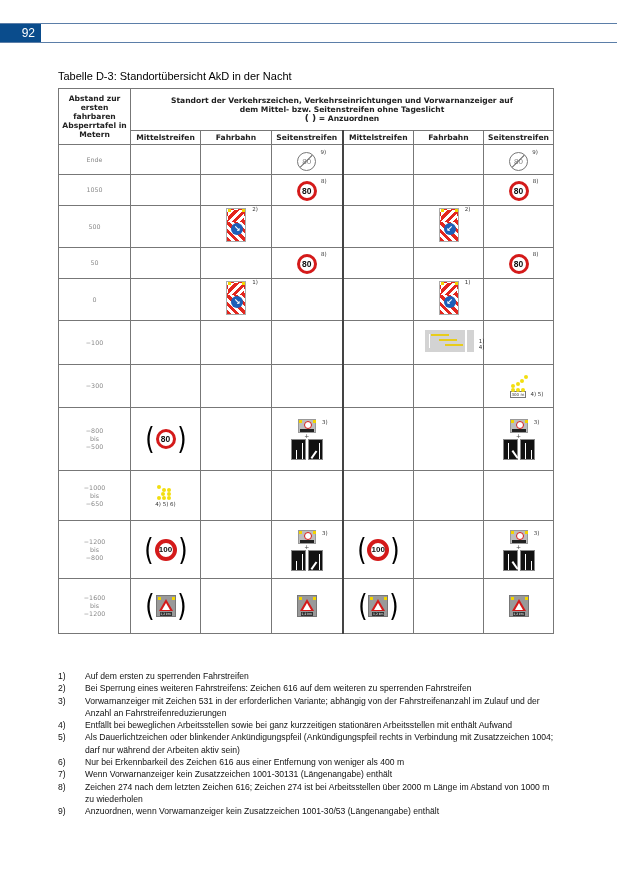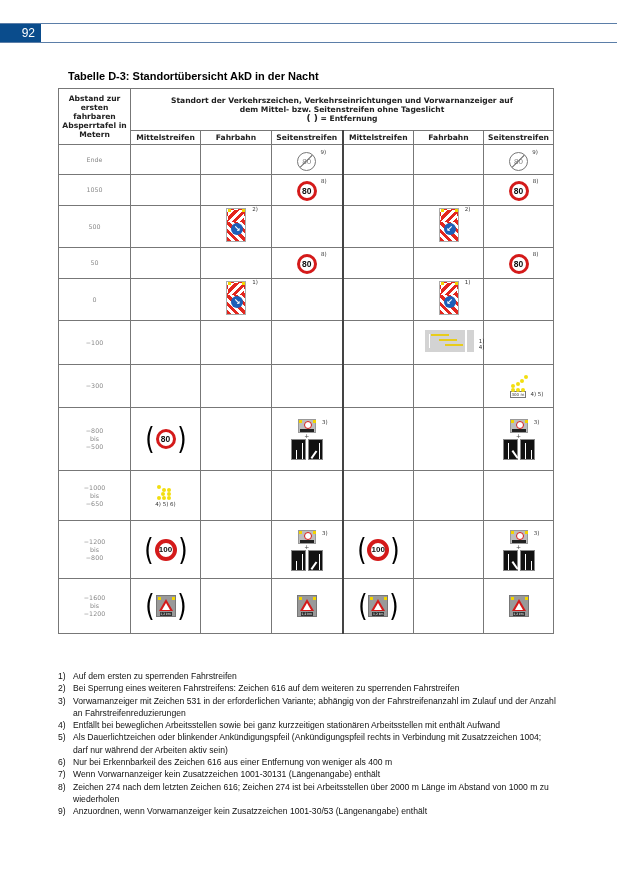--- a/index.html
+++ b/index.html
@@ -3,21 +3,21 @@
 <meta charset="utf-8">
 <style>
   * { box-sizing: border-box; margin: 0; padding: 0; }
   html, body { width: 617px; height: 874px; background: #ffffff; overflow: hidden; }
   body { font-family: "Liberation Sans", sans-serif; color: #000; position: relative; }
 
   .header-bar { position: absolute; left: 0; top: 23px; width: 617px; height: 20px; border-top: 1px solid #5b7ea8; border-bottom: 1px solid #5b7ea8; }
   .page-num { position: absolute; left: 0; top: 0; width: 41px; height: 18px; background: #0a4c8c; color: #fff; font-size: 12px; text-align: right; padding-right: 6px; line-height: 18px; }
   .header-title { position: absolute; left: 49px; top: 0; line-height: 18px; font-size: 13px; color: #111; }
 
-  .table-caption { position: absolute; left: 68px; top: 70px; font-size: 11px; font-weight: bold; }
+  .table-caption { position: absolute; left: 58px; top: 70px; font-size: 11px; font-weight: normal; }
 
   table.rsa { position: absolute; left: 58px; top: 88px; width: 495px; border-collapse: collapse; table-layout: fixed; font-family: "DejaVu Sans", sans-serif; }
   table.rsa td, table.rsa th { border: 1px solid #777; text-align: center; vertical-align: middle; position: relative; }
   table.rsa th { font-size: 7.6px; font-weight: bold; color: #222; line-height: 9px; }
   th.group-head { height: 42px; padding: 2px 4px; }
   th.sub-head { height: 14px; margin-top: 23px; }
   th.dist-head { padding: 2px; }
   td.dist { font-size: 6.3px; color: #888; line-height: 8px; }
   .thick-left { border-left: 2px solid #444 !important; }
   .empf { font-size: 9px; }
@@ -60,21 +60,21 @@
 
   .work-sign { width: 20px; height: 22px; background: #999; border: 1px solid #777; position: relative; display: flex; flex-direction: column; align-items: center; }
   .work-sign .lamp { position: absolute; top: 1px; width: 3px; height: 3px; background: #f2d400; }
   .work-sign .tri { width: 0; height: 0; margin-top: 3px; border-left: 7px solid transparent; border-right: 7px solid transparent; border-bottom: 12px solid #d41a1a; position: relative; }
   .work-sign .tri-in { position: absolute; left: -4px; top: 4px; width: 0; height: 0; border-left: 4px solid transparent; border-right: 4px solid transparent; border-bottom: 7px solid #fff; }
   .work-sign .plate { width: 12px; height: 4px; background: #333; margin-top: 1px; font-size: 3px; color: #fff; line-height: 4px; text-align: center; }
 
   .footnotes { position: absolute; left: 58px; top: 670px; width: 500px; font-size: 8.6px; line-height: 12.3px; color: #111; list-style: none; }
   .footnotes li { display: flex; }
   .footnotes .fn-num { width: 15px; flex: 0 0 15px; }
-  .footnotes .fn-text { flex: 1; }
+  .footnotes .fn-text { flex: 1; margin-left: 12px; }
 </style>
 </head>
 <body>
 
 <div class="header-bar">
   <div class="page-num">92</div>
 </div>
 
 <div class="table-caption">Tabelle D-3: Standortübersicht AkD in der Nacht</div>
 
@@ -87,21 +87,21 @@
       <col style="width:71px">
       <col style="width:70px">
       <col style="width:70px">
   </colgroup>
   <thead>
     <tr>
       <th class="dist-head" rowspan="2">Abstand zur ersten fahrbaren Absperrtafel in Metern</th>
       <th class="group-head" colspan="6">
         <div>Standort der Verkehrszeichen, Verkehrseinrichtungen und Vorwarnanzeiger auf</div>
         <div>dem Mittel- bzw. Seitenstreifen ohne Tageslicht</div>
-        <div><span class="empf">( )</span> <span>= Entfernung</span></div>
+        <div><span class="empf">( )</span> <span>= Anzuordnen</span></div>
       </th>
     </tr>
     <tr>
       <th class="sub-head">Mittelstreifen</th>
       <th class="sub-head">Fahrbahn</th>
       <th class="sub-head">Seitenstreifen</th>
       <th class="sub-head thick-left">Mittelstreifen</th>
       <th class="sub-head">Fahrbahn</th>
       <th class="sub-head">Seitenstreifen</th>
     </tr>

